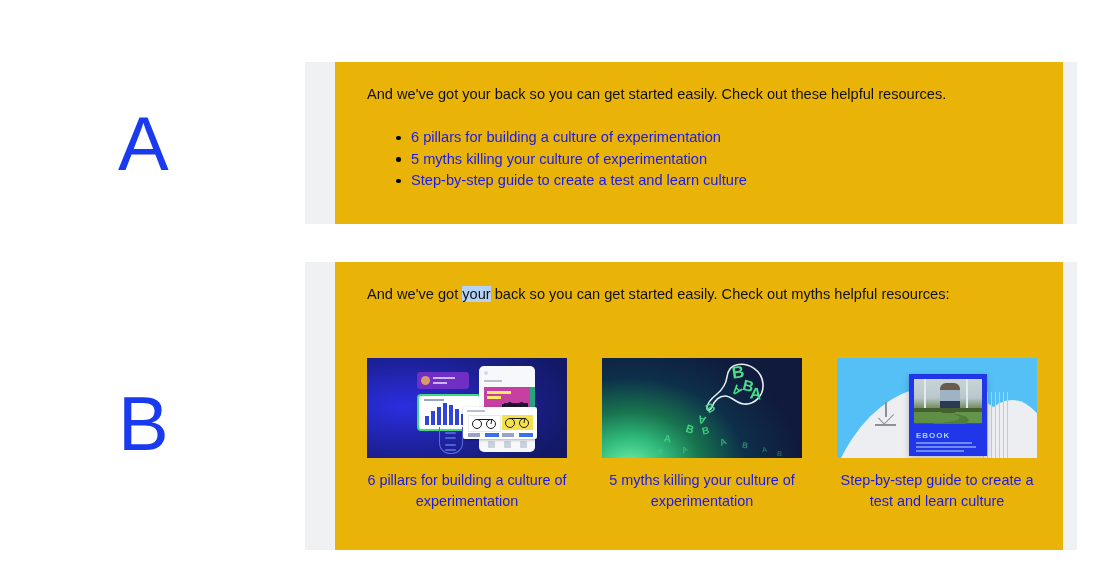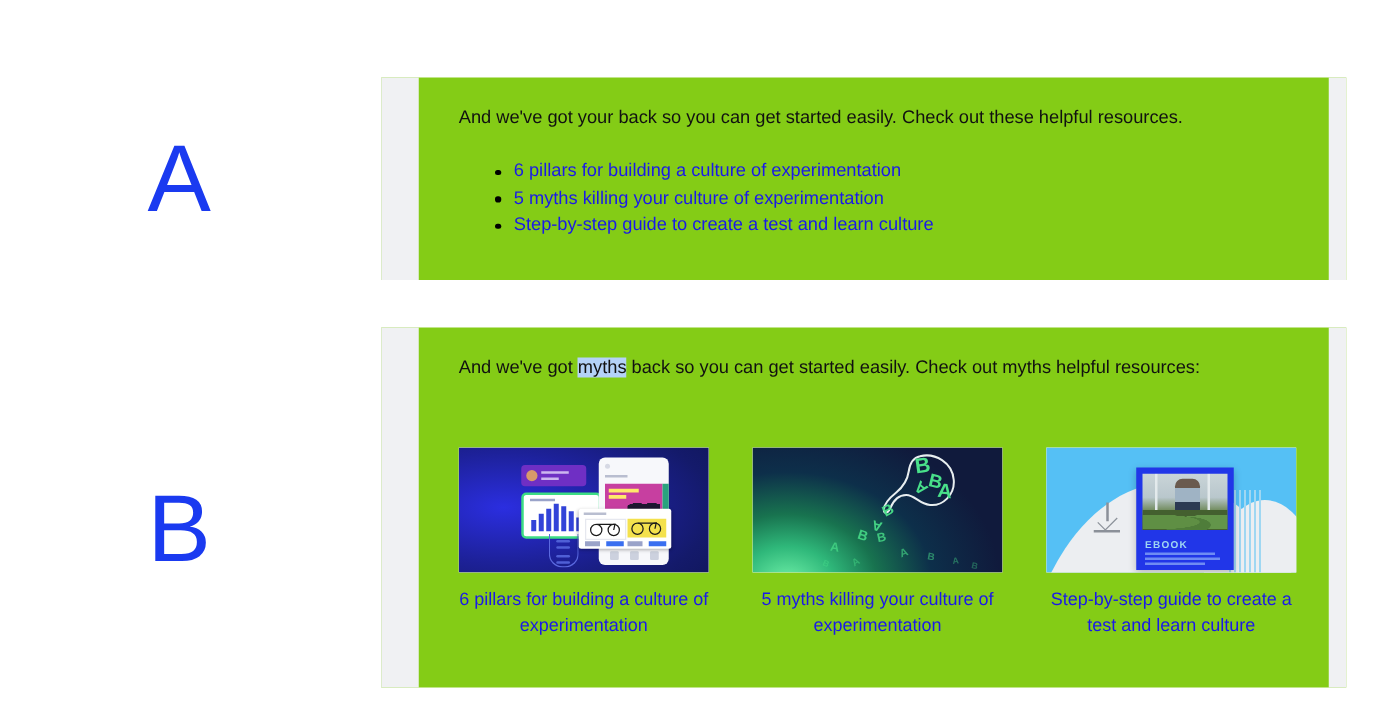--- a/index.html
+++ b/index.html
@@ -25,21 +25,21 @@
     font-weight: 400;
     letter-spacing: 0;
     user-select: none;
   }
   #letter-a { left: 118px; top: 106px; }
   #letter-b { left: 118px; top: 386px; }
 
   
   .panel {
     position: absolute;
-    background: #84cc16;
+    background: #eab308;
   }
   #panel-a { left: 305px; top: 62px; width: 772px; height: 162px; }
   #panel-b { left: 305px; top: 262px; width: 772px; height: 288px; }
 
   
   .gutter {
     position: absolute;
     top: 0;
     bottom: 0;
     background: #f0f1f3;
@@ -312,21 +312,21 @@
       </li>
     </ul>
   </div>
 </div>
 
 <div class="panel" id="panel-b">
   <div class="gutter gutter-left"></div>
   <div class="gutter gutter-right"></div>
 
   <div class="panel-body">
-    <p class="intro"><span>And we've got </span><span class="sel-highlight">myths</span><span> back so you can get started easily. Check out myths helpful resources:</span></p>
+    <p class="intro"><span>And we've got </span><span class="sel-highlight">your</span><span> back so you can get started easily. Check out myths helpful resources:</span></p>
   </div>
 
   <div class="card-row">
 
     <div class="card">
       <div class="thumb t1">
         <div class="t1-bg"></div>
 
         <div class="chat">
           <span class="av"></span>

